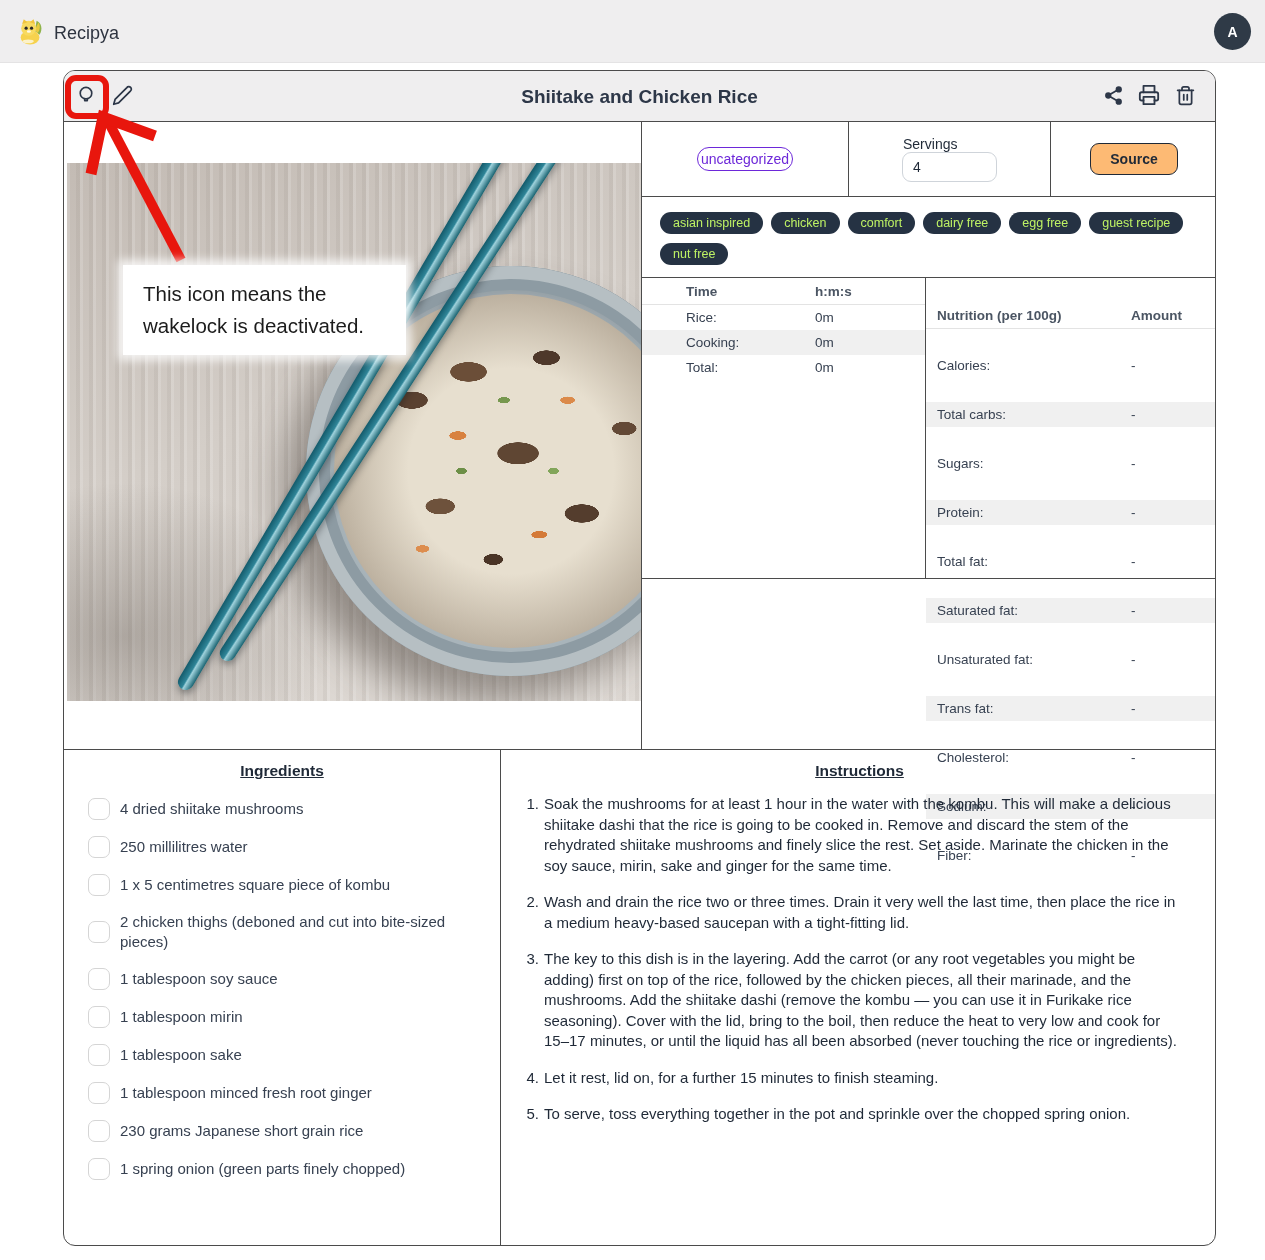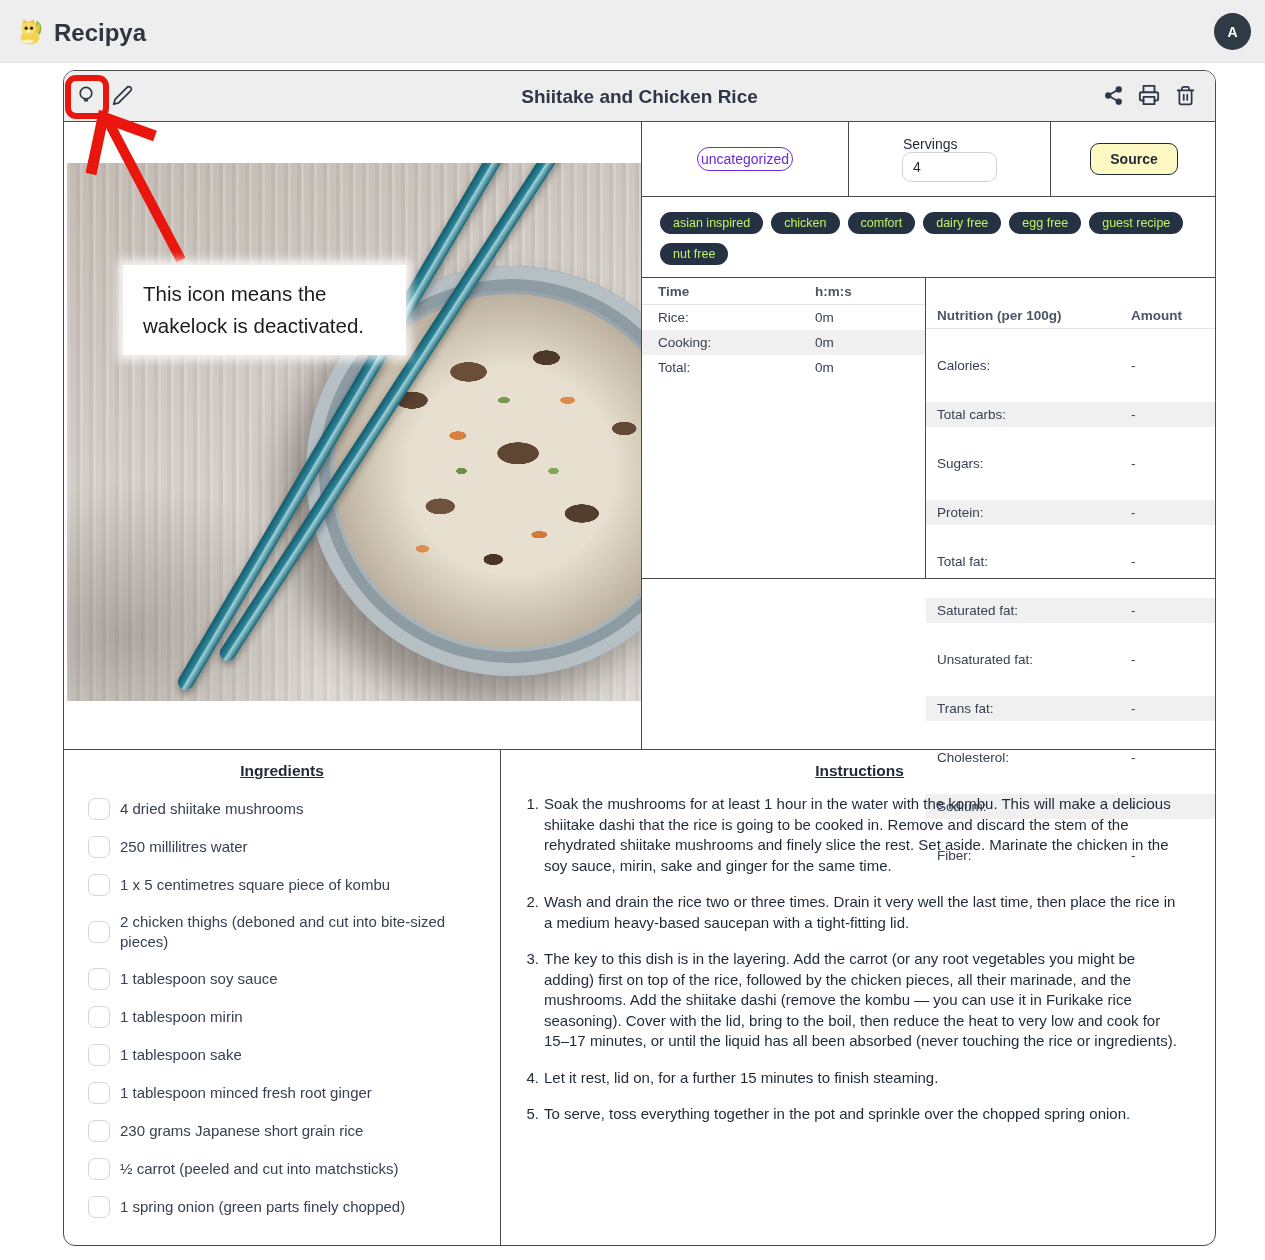--- a/index.html
+++ b/index.html
@@ -1,21 +1,21 @@
 <!DOCTYPE html>
 <html><head>
 <meta charset="utf-8">
 <style>
   * { margin:0; padding:0; box-sizing:border-box; }
   html,body { width:1265px; height:1260px; background:#fff; font-family:"Liberation Sans", sans-serif; color:#374151; }
 
   
   .appbar { position:absolute; left:0; top:0; width:1265px; height:63px; background:#efeeef; border-bottom:1px solid #e4e3e4; }
   .brand { position:absolute; left:16px; top:16px; display:flex; align-items:center; gap:8px; }
-  .brand-name { font-size:24px; font-weight:700; color:#2e3440; }
+  .brand-name { font-size:18px; font-weight:400; color:#2e3440; }
   .avatar { position:absolute; right:14px; top:13px; width:37px; height:37px; border-radius:50%; background:#2f3a47; color:#fff; font-size:14px; font-weight:700; display:flex; align-items:center; justify-content:center; cursor:pointer; }
 
   
   .card { position:absolute; left:63px; top:70px; width:1153px; height:1176px; background:#fff; border:1px solid #4b4b4b; border-radius:12px; overflow:hidden; }
 
   .titlebar { position:absolute; left:0; top:0; width:100%; height:51px; background:#efeeef; border-bottom:1px solid #4b4b4b; }
   .titlebar .left-icons { position:absolute; left:10px; top:0; height:51px; display:flex; align-items:center; gap:12px; }
   .titlebar .right-icons { position:absolute; right:18px; top:0; height:51px; display:flex; align-items:center; gap:12px; }
   .icon-btn { background:none; border:none; cursor:pointer; width:24px; height:24px; display:flex; align-items:center; justify-content:center; }
   .recipe-title { position:absolute; left:0; right:0; top:0; height:51px; display:flex; align-items:center; justify-content:center; font-size:19px; font-weight:700; color:#2d3748; }
@@ -61,31 +61,31 @@
 
   
   .info-row { position:absolute; left:578px; top:51px; width:575px; height:75px; border-bottom:1px solid #4b4b4b; display:flex; }
   .cell { position:relative; height:100%; display:flex; flex-direction:column; align-items:center; justify-content:center; }
   .cell-cat { width:207px; border-right:1px solid #4b4b4b; }
   .cell-serv { width:202px; border-right:1px solid #4b4b4b; }
   .cell-src { flex:1; }
   .cat-pill { border:1.5px solid #6d28d9; color:#6d28d9; border-radius:999px; padding:3px 3px; font-size:14px; background:#fff; }
   .serv-label { font-size:14px; color:#1f2937; align-self:flex-start; margin-left:54px; }
   .serv-input { width:95px; height:30px; border:1px solid #cfd4da; border-radius:9px; padding-left:10px; font-size:14px; color:#1f2937; font-family:inherit; }
-  .src-btn { background:#fef9c3; border:1.5px solid #1f2937; border-radius:9px; padding:7px 19px; font-size:14px; font-weight:700; color:#1f2937; cursor:pointer; font-family:inherit; }
+  .src-btn { background:#fdba74; border:1.5px solid #1f2937; border-radius:9px; padding:7px 19px; font-size:14px; font-weight:700; color:#1f2937; cursor:pointer; font-family:inherit; }
 
   .tags { position:absolute; left:578px; top:127px; width:575px; height:80px; border-bottom:1px solid #4b4b4b; padding:14px 18px; display:flex; flex-wrap:wrap; gap:9px 8px; align-content:flex-start; }
   .tag { background:#253243; color:#bef264; border-radius:999px; padding:4px 13px; font-size:12.5px; height:22px; line-height:14px; }
 
   
   .tables { position:absolute; left:578px; top:207px; width:575px; height:301px; border-bottom:1px solid #4b4b4b; display:flex; }
   .t-time { width:284px; border-right:1px solid #4b4b4b; }
   .t-nutr { flex:1; }
   .thead { display:grid; height:27px; align-items:center; font-weight:700; color:#4b5563; font-size:13.5px; border-bottom:1px solid #e3e3e3; }
-  .t-time .thead, .t-time .trow { grid-template-columns:1fr 110px; }
+  .t-time .thead, .t-time .trow { grid-template-columns:1fr 110px;padding-left:28px; }
   .t-nutr .thead, .t-nutr .trow { grid-template-columns:1fr 86px;margin-top:24px; }
   .trow { display:grid; height:25px; align-items:center; font-size:13.5px; color:#374151; }
   .trow:nth-of-type(2n) { background:#f0f0f0; }
   .t-time .thead>span:first-child, .t-time .trow>span:first-child { padding-left:16px; }
   .t-nutr .thead>span:first-child, .t-nutr .trow>span:first-child { padding-left:11px; }
 
   .descr { position:absolute; left:578px; top:508px; width:575px; height:170px; padding:16px 20px; font-size:15px; line-height:28px; color:#374151; }
 
   
   .bottom-border { position:absolute; left:0; top:678px; width:100%; height:1px; background:#4b4b4b; }
@@ -353,24 +353,20 @@
         <div class="ing-item">
           <input type="checkbox" class="chk" style="">
           <span>1 tablespoon minced fresh root ginger</span>
         </div>
 
         <div class="ing-item">
           <input type="checkbox" class="chk" style="">
           <span>230 grams Japanese short grain rice</span>
         </div>
 
-        <div class="ing-item">
-          <input type="checkbox" class="chk" style="">
-          <span>½ carrot (peeled and cut into matchsticks)</span>
-        </div>
 
         <div class="ing-item">
           <input type="checkbox" class="chk" style="">
           <span>1 spring onion (green parts finely chopped)</span>
         </div>
       </div>
   </div>
 
   <div class="instructions">
     <div class="sec-title">Instructions</div>

